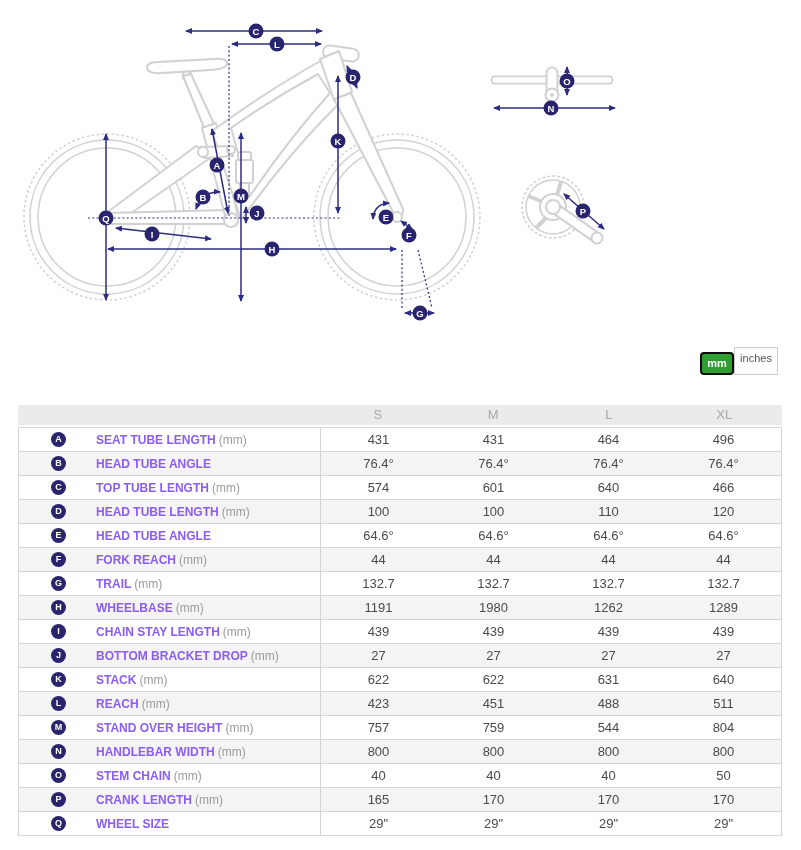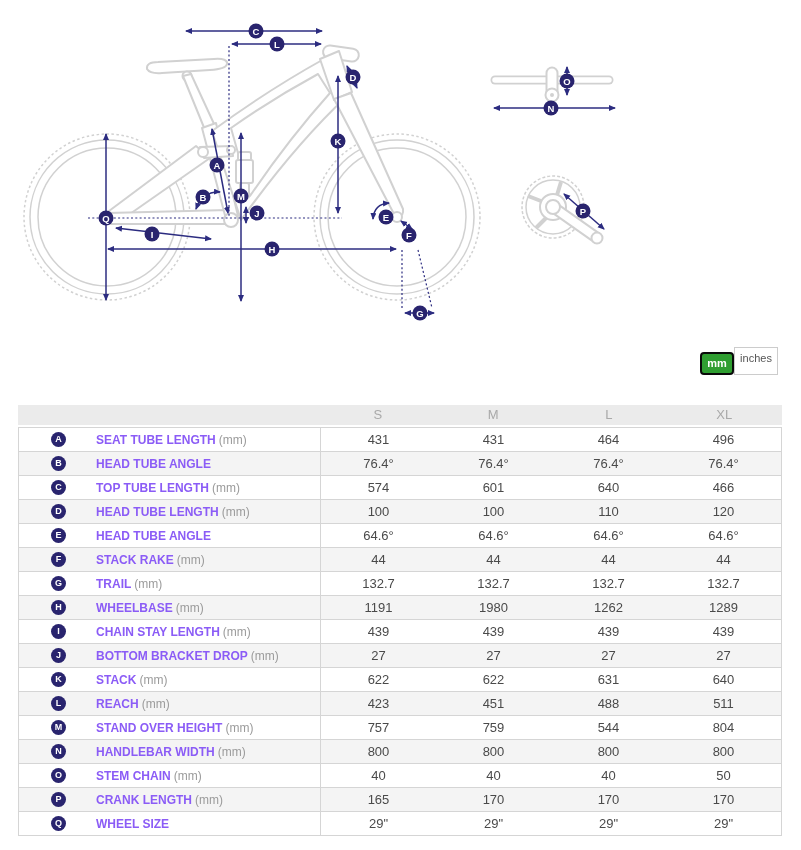--- a/index.html
+++ b/index.html
@@ -238,21 +238,21 @@
             <span class="rname">HEAD TUBE ANGLE</span>
           </div>
           <div class="vcell">64.6°</div>
           <div class="vcell">64.6°</div>
           <div class="vcell">64.6°</div>
           <div class="vcell">64.6°</div>
         </div>
         <div class="grow alt">
           <div class="lblcell">
             <div class="badge">F</div>
-            <span class="rname">STACK RAKE</span>
+            <span class="rname">FORK REACH</span>
             <span class="runit">(mm)</span>
           </div>
           <div class="vcell">44</div>
           <div class="vcell">44</div>
           <div class="vcell">44</div>
           <div class="vcell">44</div>
         </div>
         <div class="grow">
           <div class="lblcell">
             <div class="badge">G</div>

